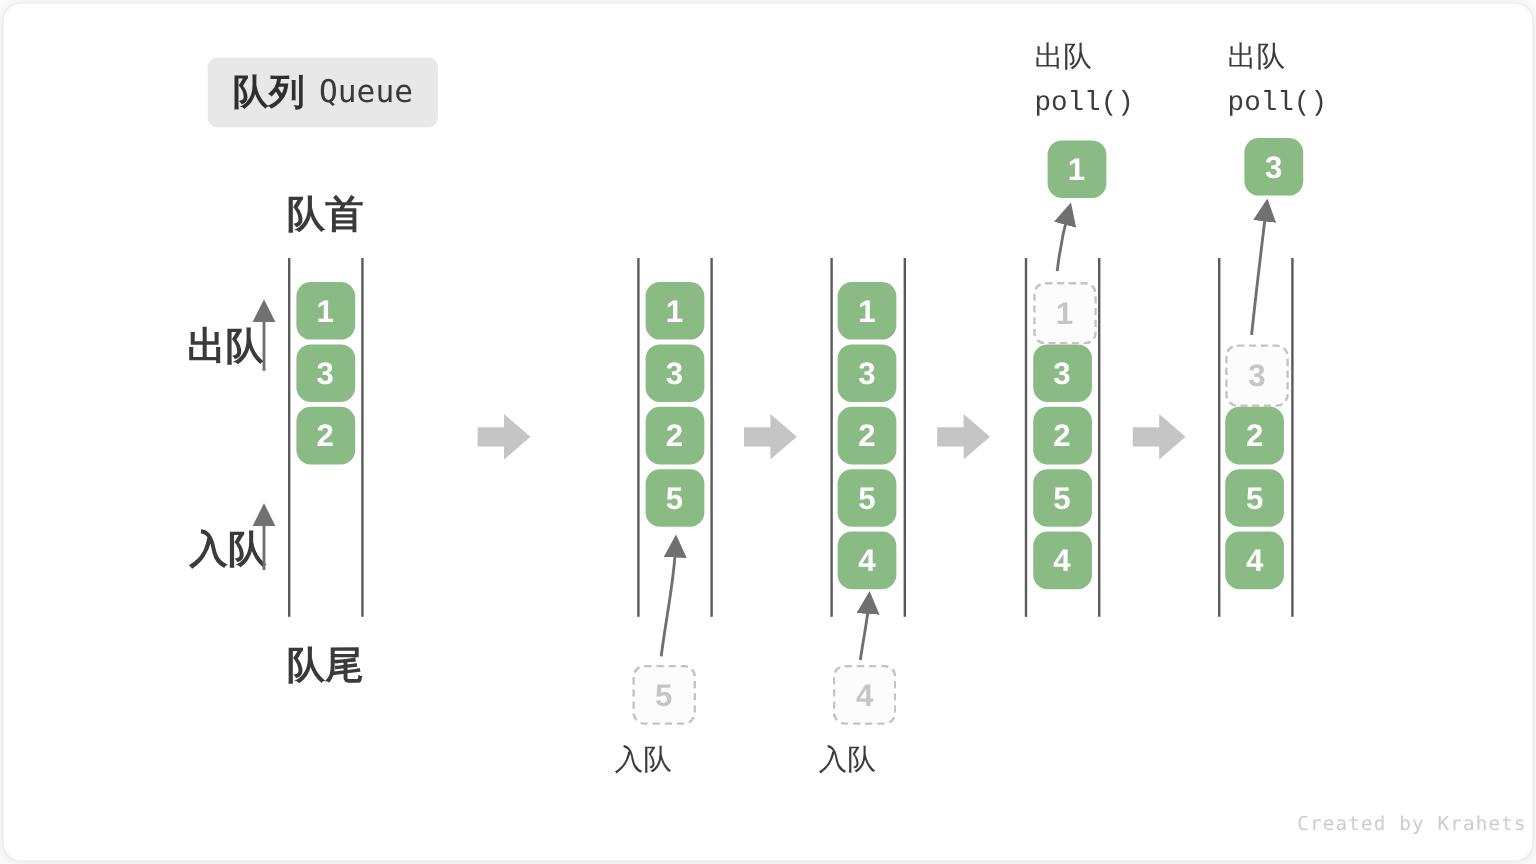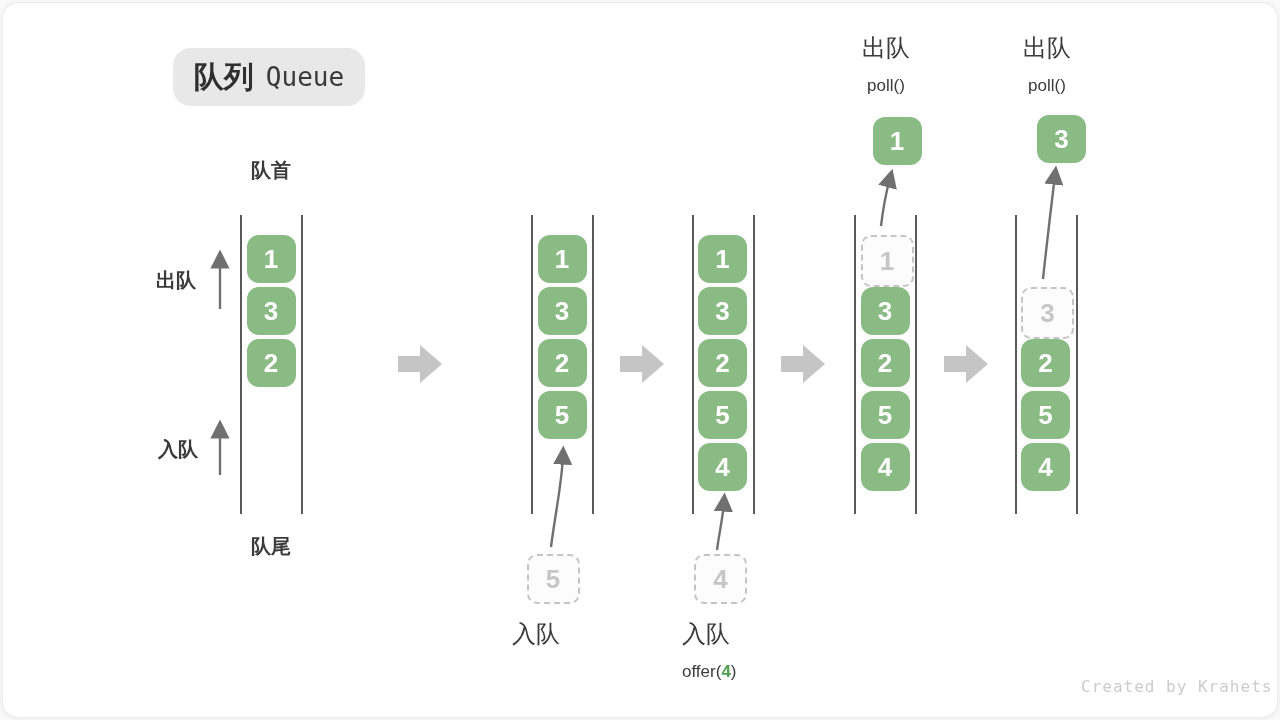--- a/index.html
+++ b/index.html
@@ -14,28 +14,28 @@
     font-family:"Liberation Sans","DejaVu Sans",sans-serif;color:var(--text-dark);
   }
   .card{
     position:absolute;left:2px;top:2px;width:1274px;height:714px;
     background:#ffffff;border:1px solid #ececec;border-radius:16px;
     box-shadow:0 1px 6px rgba(0,0,0,0.07);
   }
   .abs{position:absolute;}
   .badge{
     left:170px;top:45px;width:192px;height:58px;background:var(--badge-bg);
-    border-radius:18px;display:flex;align-items:center;justify-content:center;gap:12px;
+    border-radius:8px;display:flex;align-items:center;justify-content:center;gap:12px;
   }
   .badge .zh{font-size:30px;font-weight:bold;color:#2f2f2f;}
   .badge .en{font-family:"DejaVu Sans Mono","Liberation Mono",monospace;font-size:26px;color:#3a3a3a;}
-  .cjk-label{font-size:20px;font-weight:bold;color:#3a3a3a;white-space:nowrap;}
+  .cjk-label{font-size:32px;font-weight:bold;color:#3a3a3a;white-space:nowrap;}
   .op-label{white-space:nowrap;line-height:38px;}
   .op-label .zh{font-size:24px;color:#3b3b3b;display:block;}
-  .op-label .code{font-family:Liberation Sans, sans-serif;font-size:17px;color:#3b3b3b;display:block;text-align:center;}
+  .op-label .code{font-family:Liberation Mono, monospace;font-size:23px;color:#3b3b3b;display:block;text-align:center;}
   .op-label .arg{color:var(--code-green);font-weight:bold;}
   .qline{position:absolute;width:2px;background:var(--line);}
   .qbox{
     position:absolute;border-radius:12px;display:flex;align-items:center;justify-content:center;
     font-size:26px;font-weight:bold;
   }
   .qbox.solid{background:var(--green);color:var(--box-text);}
   .qbox.dashed{
     background:#fcfcfc;color:var(--dash-text);
     border:2px dashed var(--dash-border);border-radius:10px;
@@ -62,21 +62,20 @@
   <div class="abs cjk-label" style="left:222px;top:530px;width:92px;text-align:center;">队尾</div>
 
   <div class="abs cjk-label" style="left:153px;top:264px;">出队</div>
   <div class="abs cjk-label" style="left:155px;top:433px;">入队</div>
 
   <div class="abs op-label" style="left:509px;top:612px;">
     <span class="zh">入队</span>
   </div>
   <div class="abs op-label" style="left:679px;top:612px;">
     <span class="zh">入队</span>
-    <span class="code"><span>offer(</span><span class="arg">4</span><span>)</span></span>
   </div>
 
   <div class="abs op-label" style="left:859px;top:26px;">
     <span class="zh">出队</span>
     <span class="code">poll()</span>
   </div>
   <div class="abs op-label" style="left:1020px;top:26px;">
     <span class="zh">出队</span>
     <span class="code">poll()</span>
   </div>

